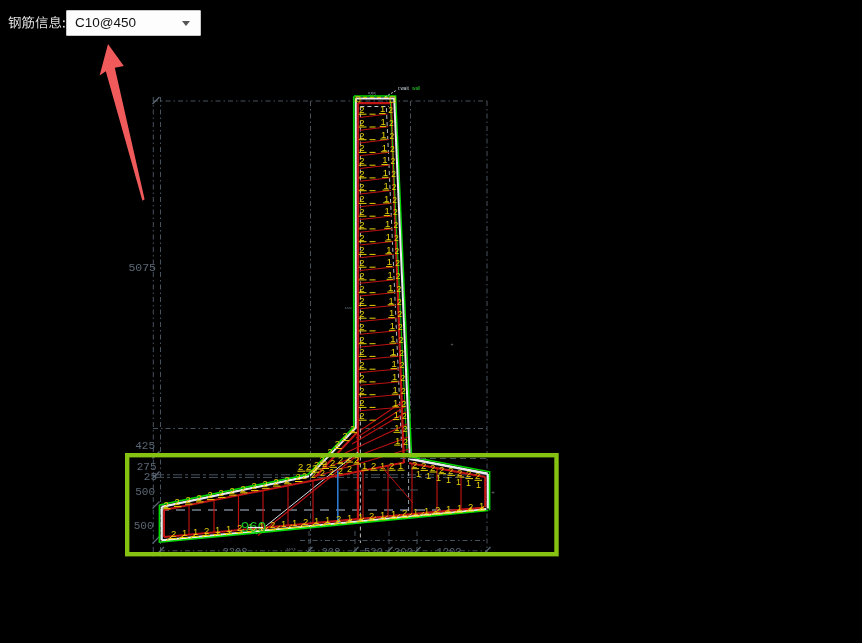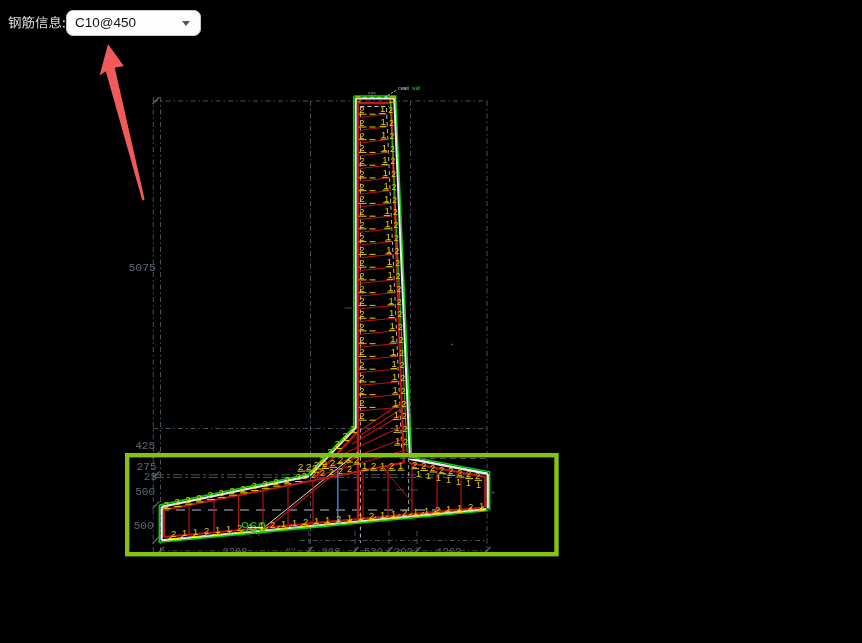--- a/index.html
+++ b/index.html
@@ -1,15 +1,15 @@
 <!DOCTYPE html>
 <html><head><meta charset="utf-8">
 <style>
 html,body{margin:0;padding:0;background:#000;width:862px;height:643px;overflow:hidden;}
-.dd{position:absolute;left:66px;top:10px;width:135px;height:25.5px;background:#fdfdfd;border:1px solid #c8c8c8;border-radius:7px;box-sizing:border-box;}
+.dd{position:absolute;left:66px;top:10px;width:135px;height:25.5px;background:#fdfdfd;border:1px solid #c8c8c8;border-radius:1px;box-sizing:border-box;}
 .ddt{position:absolute;left:8px;top:4px;color:#111;font:13.5px "Liberation Sans",sans-serif;}
 .caret{position:absolute;right:10px;top:10px;width:0;height:0;border-left:4.5px solid transparent;border-right:4.5px solid transparent;border-top:5px solid #555;}
 svg{position:absolute;left:0;top:0;}
 </style></head>
 <body>
 <svg width="862" height="643" viewBox="0 0 862 643" xmlns="http://www.w3.org/2000/svg">
 <rect width="862" height="643" fill="#000000"></rect>
 <line x1="153.3" y1="97.0" x2="153.3" y2="558.0" stroke="#46525e" stroke-width="1" stroke-dasharray="5,3,1.5,3" stroke-linecap="butt"></line>
 <line x1="160.5" y1="97.0" x2="160.5" y2="558.0" stroke="#46525e" stroke-width="1" stroke-dasharray="5,3,1.5,3" stroke-linecap="butt"></line>
 <line x1="310.5" y1="101.0" x2="310.5" y2="558.0" stroke="#46525e" stroke-width="1" stroke-dasharray="5,3,1.5,3" stroke-linecap="butt"></line>

